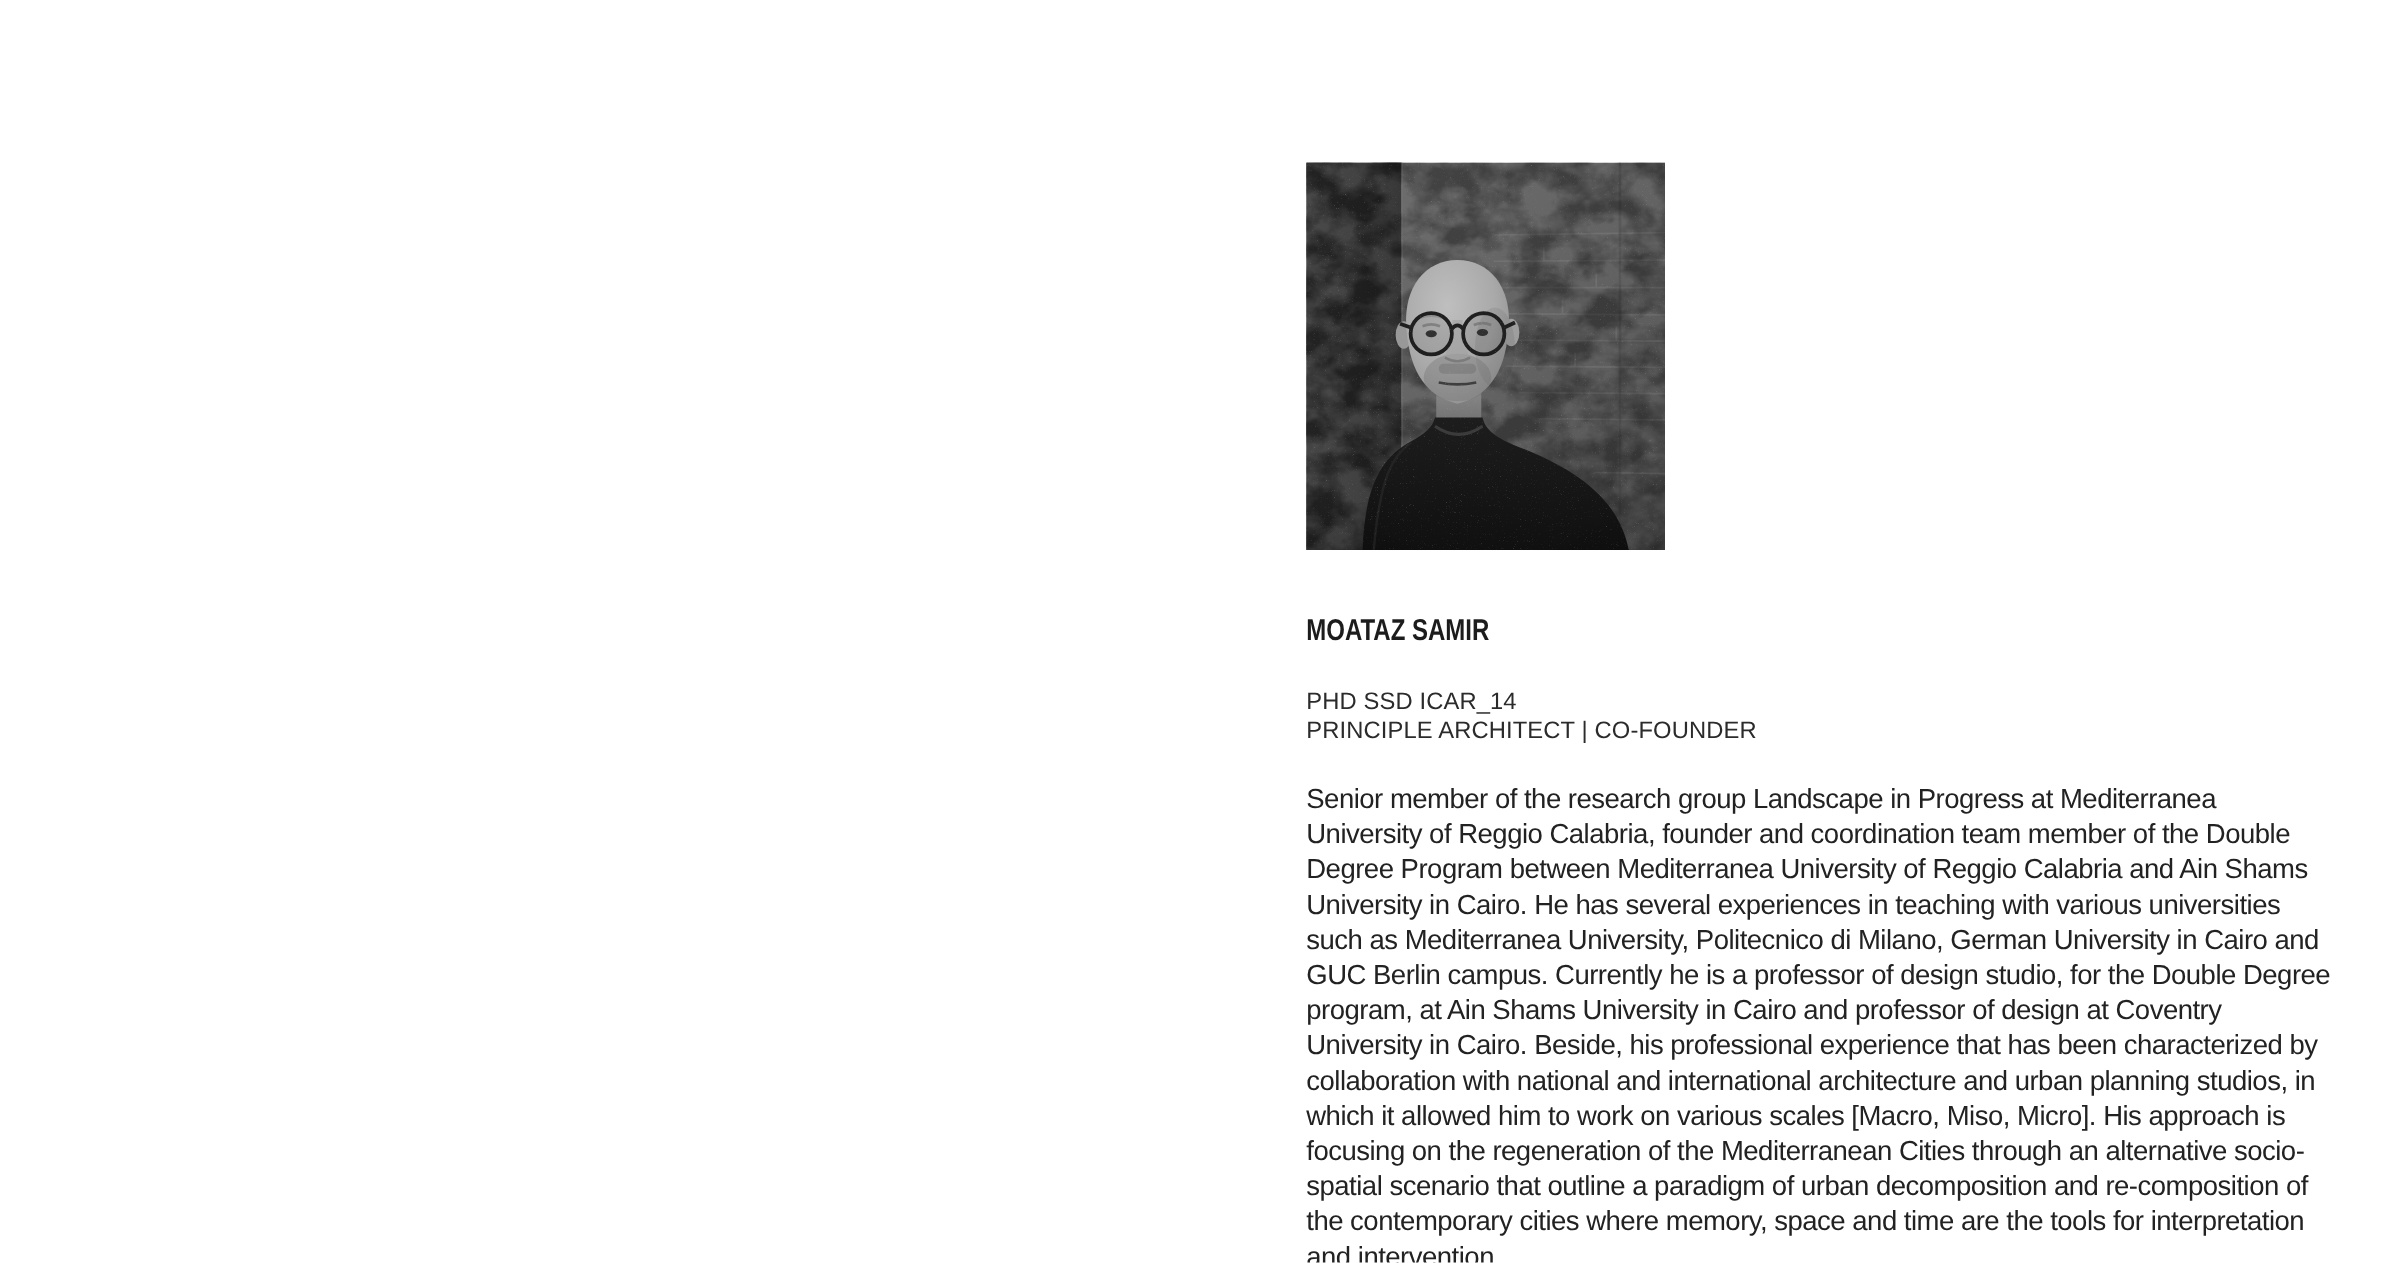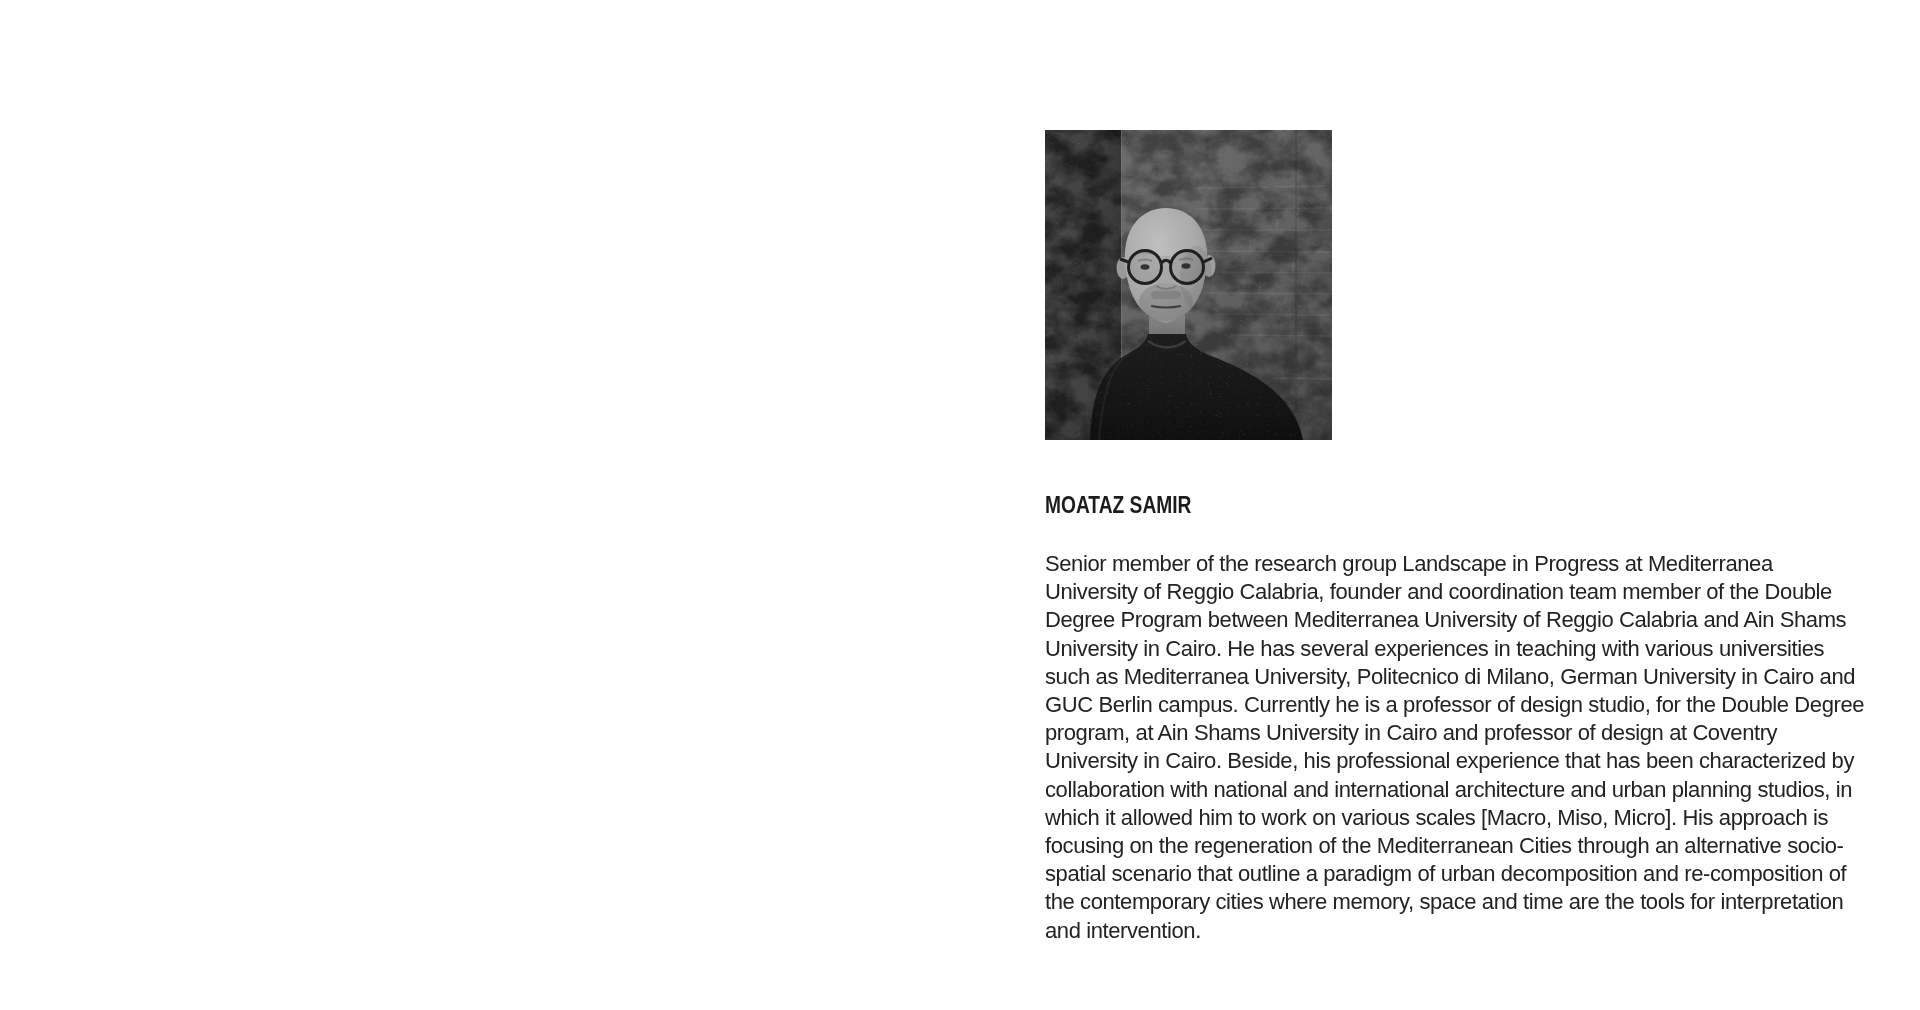--- a/index.html
+++ b/index.html
@@ -178,17 +178,19 @@
       </g>
 
       <rect x="0" y="0" width="287" height="310" filter="url(#grain)" opacity="0.28"></rect>
       <rect x="0" y="0" width="287" height="310" fill="url(#vig)"></rect>
     </svg>
   </figure>
 
   <h1 class="name">MOATAZ SAMIR</h1>
 
   <div class="creds">
+    <div class="cred-line">PHD SSD ICAR_14</div>
+    <div class="cred-line">PRINCIPLE ARCHITECT | CO-FOUNDER</div>
   </div>
 
   <p class="bio">Senior member of the research group Landscape in Progress at Mediterranea University of Reggio Calabria, founder and coordination team member of the Double Degree Program between Mediterranea University of Reggio Calabria and Ain Shams University in Cairo. He has several experiences in teaching with various universities such as Mediterranea University, Politecnico di Milano, German University in Cairo and GUC Berlin campus. Currently he is a professor of design studio, for the Double Degree program, at Ain Shams University in Cairo and professor of design at Coventry University in Cairo. Beside, his professional experience that has been characterized by collaboration with national and international architecture and urban planning studios, in which it allowed him to work on various scales [Macro, Miso, Micro]. His approach is focusing on the regeneration of the Mediterranean Cities through an alternative socio-spatial scenario that outline a paradigm of urban decomposition and re-composition of the contemporary cities where memory, space and time are the tools for interpretation and intervention.</p>
 
 </main>
 
 </body></html>

